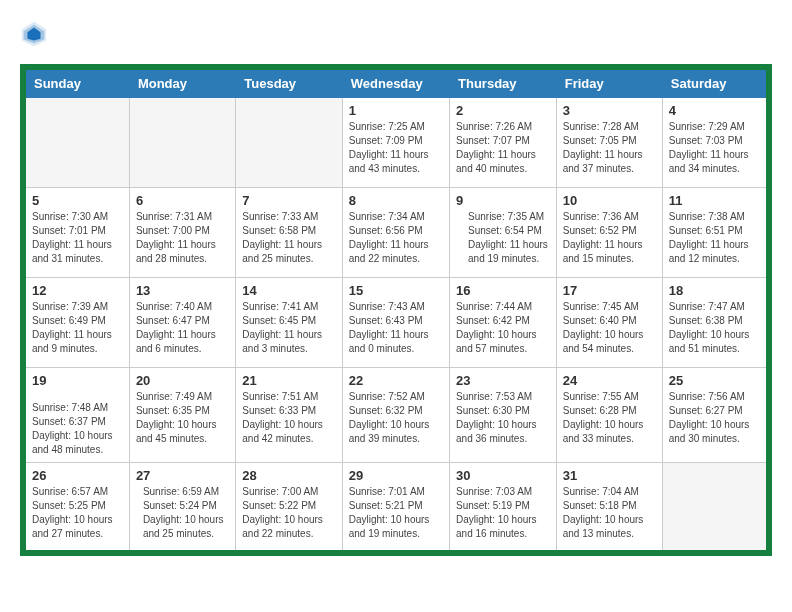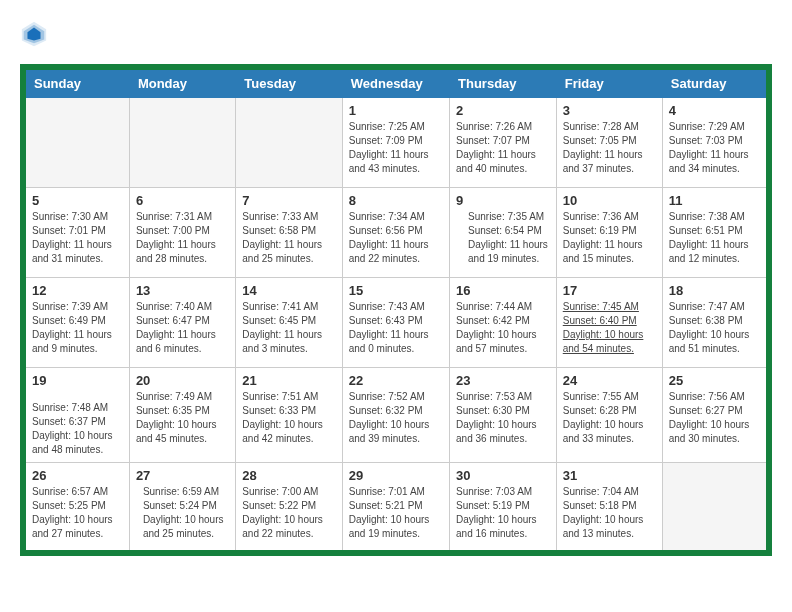--- a/index.html
+++ b/index.html
@@ -186,21 +186,21 @@
         <td>
           <span class="day-number">9</span>
           <div class="day-info" style="white-space: pre-line; margin-left: 12px;">Sunrise: 7:35 AM
 Sunset: 6:54 PM
 Daylight: 11 hours
 and 19 minutes.</div>
         </td>
         <td>
           <span class="day-number">10</span>
           <div class="day-info" style="white-space: pre-line;">Sunrise: 7:36 AM
-Sunset: 6:19 PM
+Sunset: 6:52 PM
 Daylight: 11 hours
 and 15 minutes.</div>
         </td>
         <td>
           <span class="day-number">11</span>
           <div class="day-info" style="white-space: pre-line;">Sunrise: 7:38 AM
 Sunset: 6:51 PM
 Daylight: 11 hours
 and 12 minutes.</div>
         </td>
@@ -236,21 +236,21 @@
         </td>
         <td>
           <span class="day-number">16</span>
           <div class="day-info" style="white-space: pre-line;">Sunrise: 7:44 AM
 Sunset: 6:42 PM
 Daylight: 10 hours
 and 57 minutes.</div>
         </td>
         <td>
           <span class="day-number">17</span>
-          <div class="day-info" style="white-space: pre-line; text-decoration: underline;">Sunrise: 7:45 AM
+          <div class="day-info" style="white-space: pre-line;">Sunrise: 7:45 AM
 Sunset: 6:40 PM
 Daylight: 10 hours
 and 54 minutes.</div>
         </td>
         <td>
           <span class="day-number">18</span>
           <div class="day-info" style="white-space: pre-line;">Sunrise: 7:47 AM
 Sunset: 6:38 PM
 Daylight: 10 hours
 and 51 minutes.</div>

